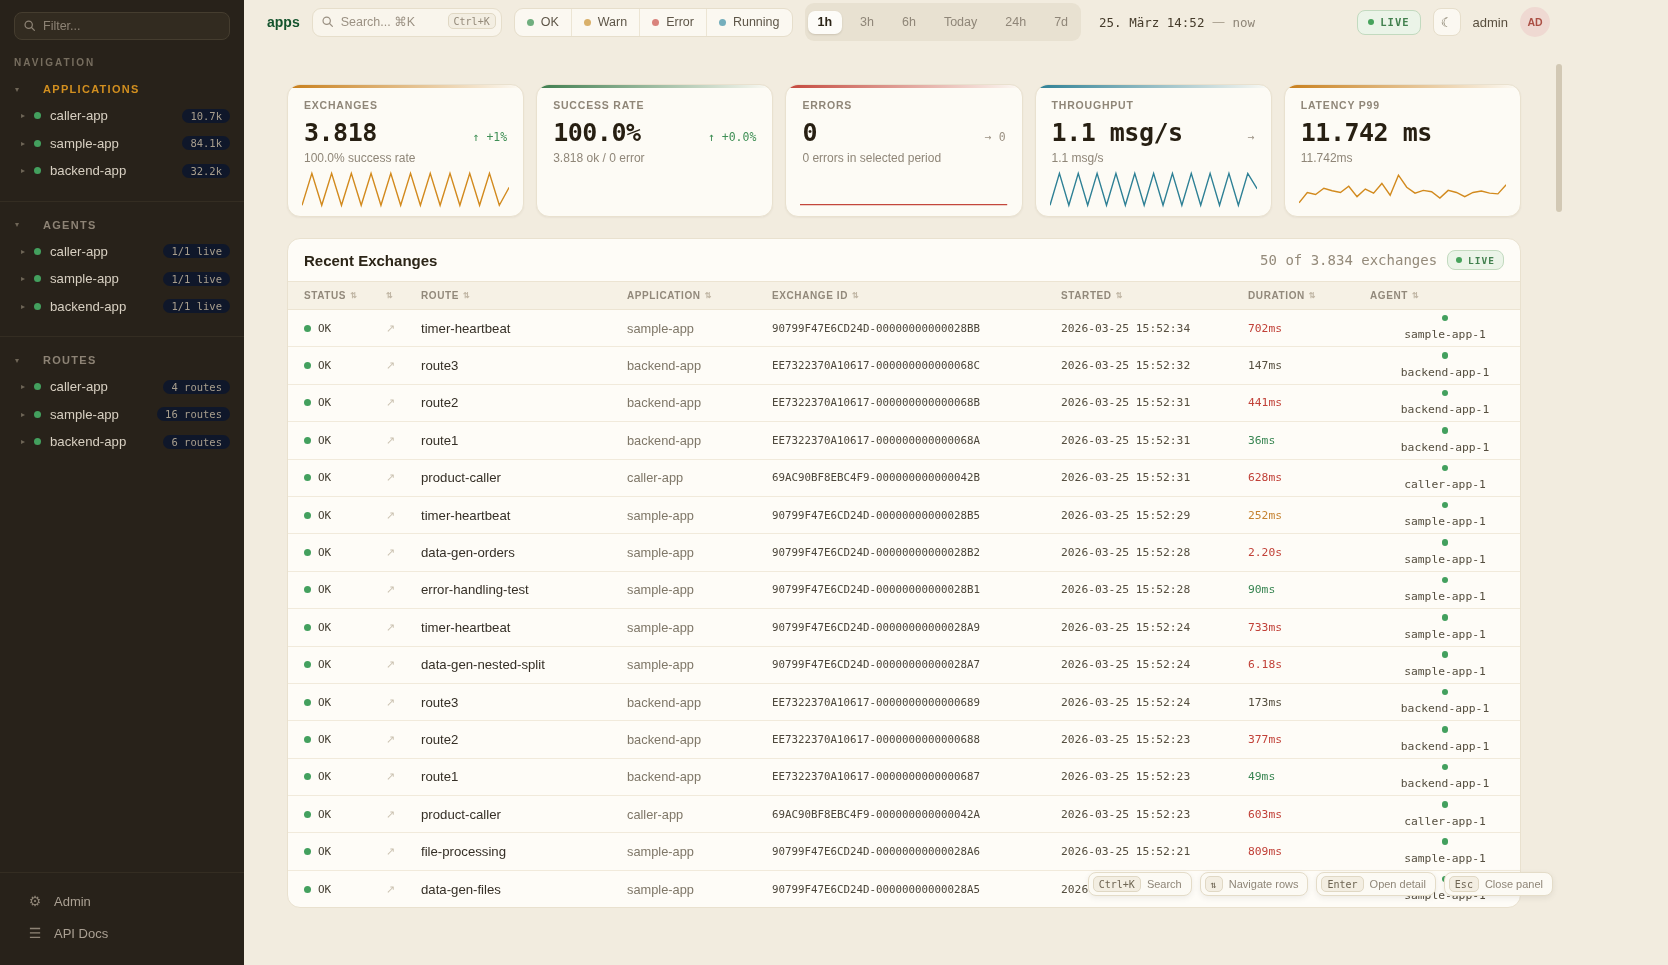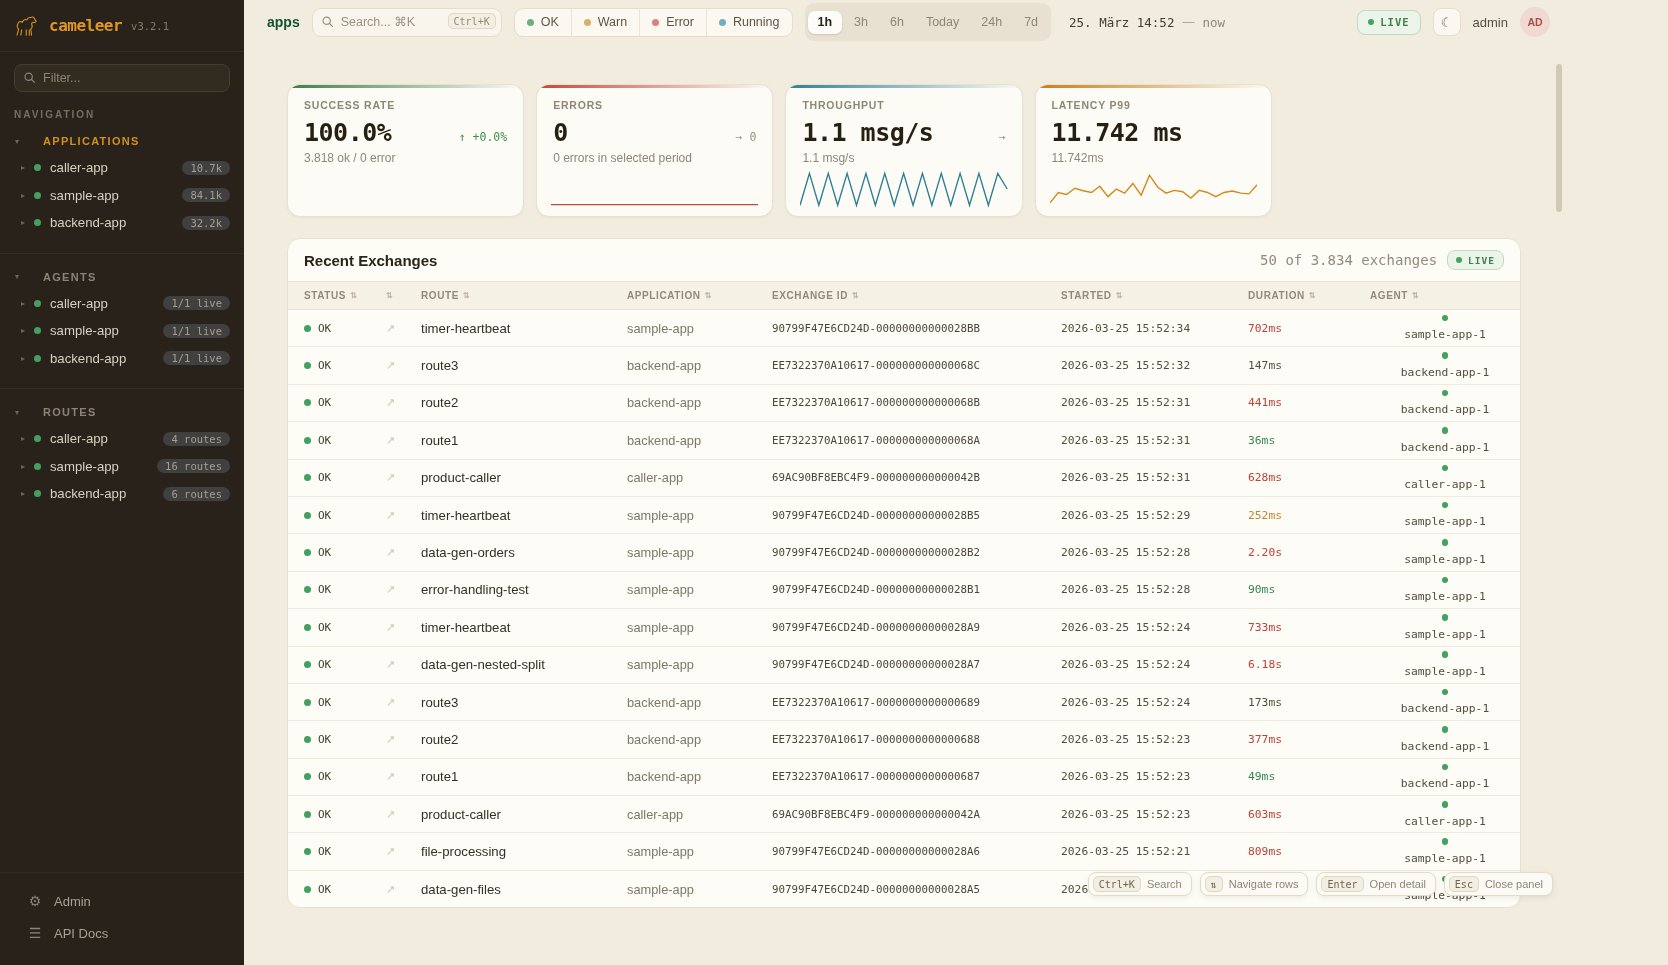--- a/index.html
+++ b/index.html
@@ -22,41 +22,41 @@
   .nav-section.bordered { border-top:1px solid #342d22; margin-top:6px; padding-top:10px; }
   .section-head { height:26px; display:flex; align-items:center; padding-left:15px; cursor:default; }
   .sec-caret { font-size:8px; color:#6f6657; width:14px; }
   .sec-label { font-size:11px; font-weight:bold; letter-spacing:1.3px; color:#8d8375; margin-left:14px; }
   .sec-label.accent { color:#d28f1f; }
   .nav-item { height:27.5px; display:flex; align-items:center; padding:0 14px 0 21px; }
   .item-caret { font-size:8px; color:#6f6657; width:13px; }
   .dot { border-radius:50%; display:inline-block; flex:0 0 auto; }
   .dot.green { width:7px; height:7px; background:#43a05e; }
   .item-name { font-size:13.2px; color:#d7cfc1; margin-left:9px; }
-  .item-badge { margin-left:auto; font-family:"DejaVu Sans Mono",monospace; font-size:10.5px; color:#a89e8d; background:#404040; border-radius:9px; padding:1px 8px; }
+  .item-badge { margin-left:auto; font-family:"DejaVu Sans Mono",monospace; font-size:10.5px; color:#a89e8d; background:#0f172a; border-radius:9px; padding:1px 8px; }
   .sidebar-footer { margin-top:auto; border-top:1px solid #342d22; padding:12px 0 16px; }
   .footer-item { height:32px; display:flex; align-items:center; padding:0 14px 0 27px; gap:11px; }
   .footer-icon { color:#8d8375; font-size:14px; width:16px; text-align:center; }
   .footer-label { font-size:13px; color:#aaa093; }
 
   
   .main { flex:1; position:relative; }
   .topbar { height:44px; display:flex; align-items:center; padding:0 118px 0 23px; gap:12px; }
   .context { font-size:14px; font-weight:bold; color:#14532d; }
   .search { position:relative; width:190px; height:29px; }
   .search input { width:100%; height:100%; background:#f9f5ec; border:1px solid #e6decb; border-radius:9px; font-size:12.5px; color:#5e5648; padding:0 58px 0 28px; outline:none; font-family:"Liberation Sans",sans-serif; }
   .search input::placeholder { color:#9b9183; }
   .search .mag { position:absolute; left:9px; top:7.5px; color:#9b9183; }
   .kbd-chip { font-family:"DejaVu Sans Mono",monospace; font-size:10px; color:#948a7a; border:1px solid #e0d8c4; background:#f3eee2; border-radius:5px; padding:1.5px 5px; }
   .search .kbd-chip { position:absolute; right:6px; top:5.5px; }
   .status-filters { display:flex; height:29px; background:#fbf8f1; border:1px solid #e6decb; border-radius:9px; overflow:hidden; }
   .status-chip { display:flex; align-items:center; gap:7px; padding:0 12px; font-size:12.5px; color:#5e5648; cursor:default; }
   .status-chip + .status-chip { border-left:1px solid #ece5d4; }
   .status-chip .dot { width:7px; height:7px; }
-  .time-group { display:flex; align-items:center; gap:2px; background:#e8e1d1; border-radius:9px; padding:3px; height:38px; }
+  .time-group { display:flex; align-items:center; gap:8px; background:#e8e1d1; border-radius:9px; padding:3px; height:38px; }
   .t-btn { height:23px; padding:0 10px; border-radius:7px; font-size:12.5px; color:#8f8678; display:flex; align-items:center; }
   .t-btn.active { background:#fdfcf8; color:#2c2517; font-weight:bold; box-shadow:0 1px 2px rgba(80,65,40,.18); }
   .datetime { display:flex; align-items:center; gap:8px; margin-left:6px;text-align:center; }
   .dt-from { font-family:"DejaVu Sans Mono",monospace; font-size:12.5px; color:#463c2c; }
   .dt-sep { color:#a89e8d; font-size:12px; }
   .dt-to { font-family:"DejaVu Sans Mono",monospace; font-size:12.5px; color:#8f8678; }
   .right-group { margin-left:auto; display:flex; align-items:center; gap:12px; }
   .live-chip { display:flex; align-items:center; gap:6px; height:25px; padding:0 10px; border:1px solid #c2dabf; background:#ebf4e8; border-radius:8px; }
   .live-chip .dot { width:6px; height:6px; background:#47a35c; }
   .live-chip span.txt { font-family:"DejaVu Sans Mono",monospace; font-size:10.5px; font-weight:bold; letter-spacing:1px; color:#42804e; }
@@ -110,27 +110,20 @@
   .pill .pill-label { font-size:11px; color:#8f8678; margin-left:6px; }
 
   .scroll-thumb { position:absolute; top:64px; right:106px; width:6px; height:148px; background:#d2c8b4; border-radius:3px; }
 </style>
 </head>
 <body>
 
 <div class="app">
 
   <aside class="sidebar">
-    <div class="logo-row">
-      <svg width="26" height="24" viewBox="0 0 34 30">
-        <path d="M4 27 L6 19 Q3 16 5 12 Q7 8 11 10 Q13 5 17 7 Q18 3 22 4 Q26 2 27 6 L29 9 Q27 11 25 10 L23 12 Q25 16 22 19 L23 27 M9 27 L10 20 M16 27 L16 20 M20 27 L20 20" fill="none" stroke="#d9921f" stroke-width="1.4" stroke-linecap="round" stroke-linejoin="round"></path>
-      </svg>
-      <span class="logo-name">cameleer</span>
-      <span class="logo-ver">v3.2.1</span>
-    </div>
     <div class="filter-box">
       <svg class="mag" width="13" height="13" viewBox="0 0 16 16">
         <circle cx="7" cy="7" r="4.5" fill="none" stroke="currentColor" stroke-width="1.5"></circle>
         <line x1="10.5" y1="10.5" x2="14" y2="14" stroke="currentColor" stroke-width="1.5" stroke-linecap="round"></line>
       </svg>
       <input placeholder="Filter..." style="">
     </div>
     <div class="nav-label">NAVIGATION</div>
     <div class="nav-scroll" id="nav-sections">
         <div class="nav-section">
@@ -269,20 +262,34 @@
           <span>☾</span>
         </div>
         <span class="user-name">admin</span>
         <div class="avatar">AD</div>
       </div>
     </header>
 
     <div class="content">
       <div class="kpi-row" id="kpi-row">
           <div class="kpi-card">
+            <div class="kpi-accent" style="background: linear-gradient(90deg, rgb(200, 126, 26), rgba(243, 236, 223, 0));"></div>
+            <div class="kpi-label">EXCHANGES</div>
+            <div class="kpi-value-row">
+              <span class="kpi-value">3.818</span>
+              <span class="kpi-delta pos">↑ +1%</span>
+            </div>
+            <div class="kpi-sub">100.0% success rate</div>
+            <div class="kpi-spark">
+              <svg viewBox="0 0 100 30" preserveAspectRatio="none">
+                <polyline points="0.00,27.22 4.76,3.30 9.52,27.22 14.29,3.30 19.05,27.22 23.81,3.30 28.57,27.22 33.33,3.30 38.10,27.22 42.86,3.30 47.62,27.22 52.38,3.30 57.14,27.22 61.90,3.30 66.67,27.22 71.43,3.30 76.19,27.22 80.95,3.30 85.71,27.22 90.48,3.30 95.24,27.22 100.00,13.70" fill="none" stroke="#d28a1e" stroke-width="1.4" vector-effect="non-scaling-stroke"></polyline>
+              </svg>
+            </div>
+          </div>
+          <div class="kpi-card">
             <div class="kpi-accent" style="background: linear-gradient(90deg, rgb(62, 125, 78), rgba(243, 236, 223, 0));"></div>
             <div class="kpi-label">SUCCESS RATE</div>
             <div class="kpi-value-row">
               <span class="kpi-value">100.0%</span>
               <span class="kpi-delta pos">↑ +0.0%</span>
             </div>
             <div class="kpi-sub">3.818 ok / 0 error</div>
             <div class="kpi-spark"></div>
           </div>
           <div class="kpi-card">

